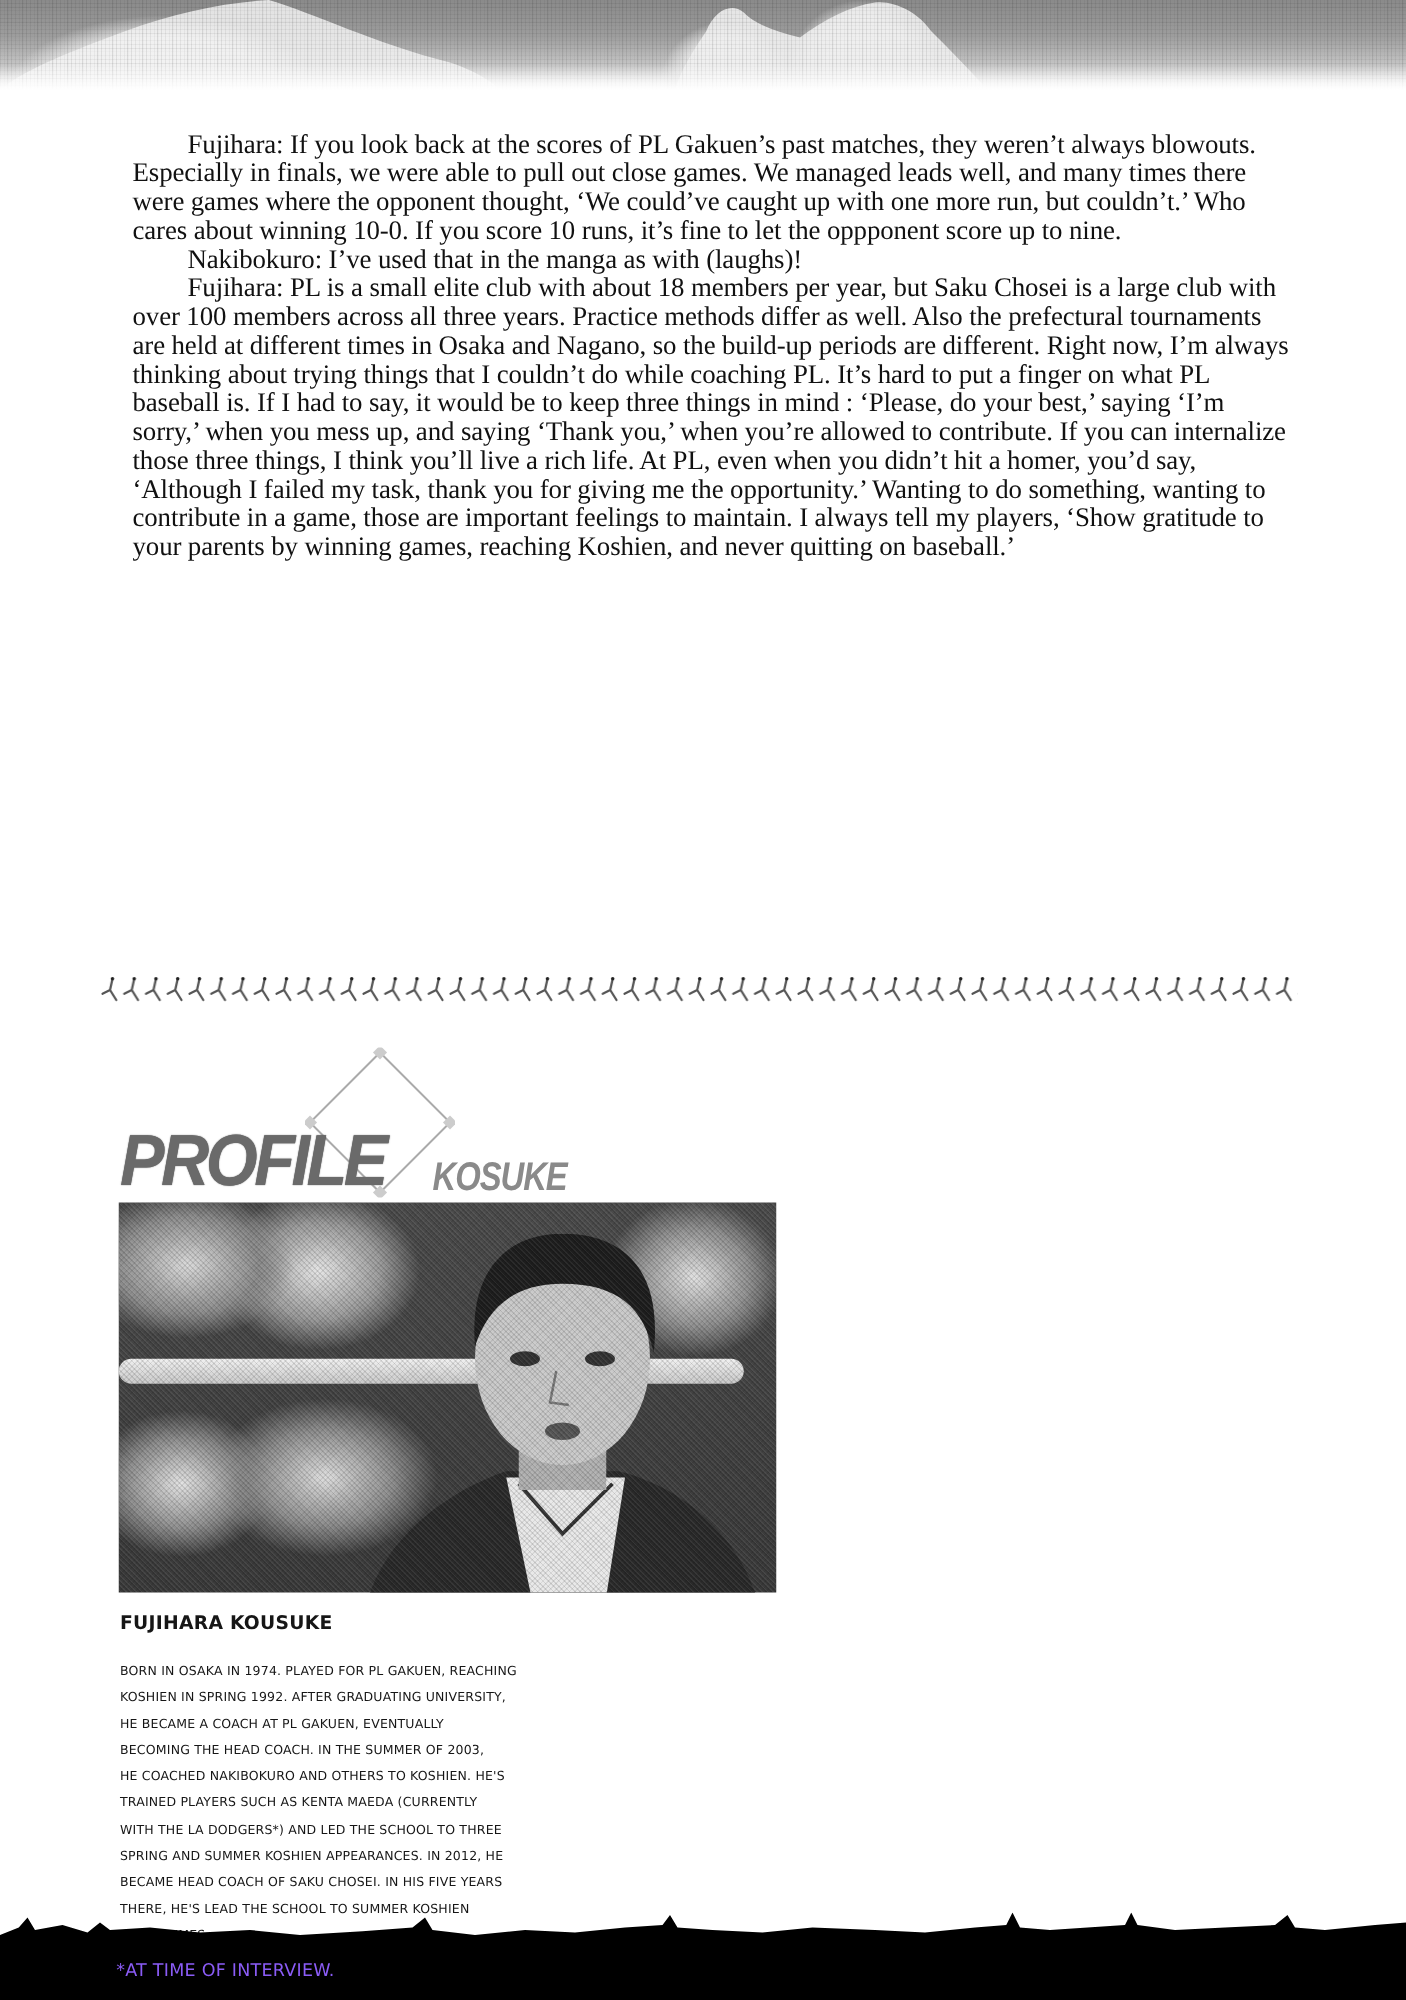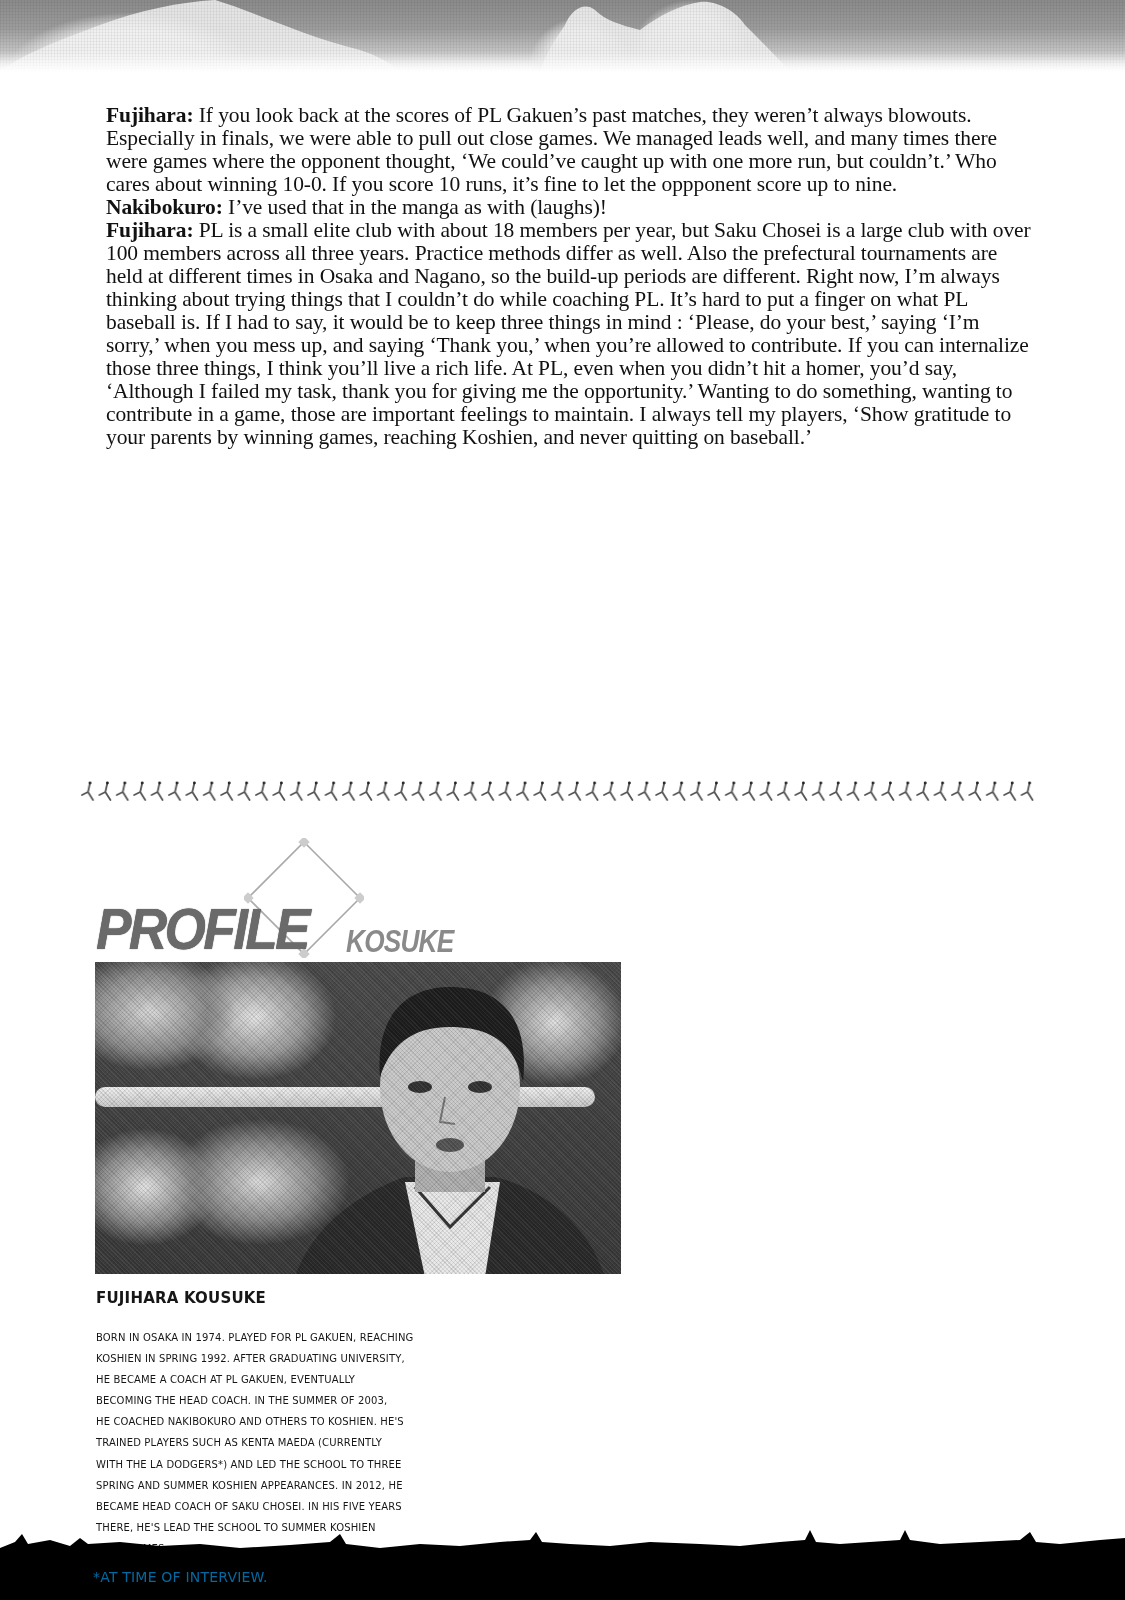--- a/index.html
+++ b/index.html
@@ -16,21 +16,21 @@
     position:absolute; inset:0;
     background-image:
       repeating-linear-gradient(90deg, rgba(0,0,0,0.10) 0px, rgba(0,0,0,0) 1px, rgba(255,255,255,0.08) 2px, rgba(0,0,0,0) 3px),
       repeating-linear-gradient(0deg, rgba(0,0,0,0.08) 0px, rgba(0,0,0,0) 1px, rgba(255,255,255,0.07) 2px, rgba(0,0,0,0) 3px);
     mix-blend-mode:multiply;
   }
   .sky .fade { position:absolute; left:0; right:0; bottom:0; height:20px; background:linear-gradient(to bottom, rgba(255,255,255,0), #fff); }
 
   .interview { position:absolute; left:106px; top:104px; width:930px; font-size:21.5px; line-height:23px; letter-spacing:-0.1px; }
   .interview p { margin:0; }
-  .interview .speaker { font-weight:bold; }
+  .interview .speaker { font-weight:normal;margin-left:44px; }
 
   .stitches { position:absolute; left:80px; top:780px; width:958px; height:24px; }
 
   .profile-head { position:absolute; left:94px; top:838px; width:520px; height:125px;font-style:italic; }
   .profile-title {
     position:absolute; left:2px; top:62px; font-family:"Liberation Sans", sans-serif; font-weight:bold;
     font-size:58px; line-height:58px; letter-spacing:-3px; color:#6a6a6a; transform:scaleX(0.92); transform-origin:left;
     text-shadow:0 0 1px #444;
   }
   .profile-name {
@@ -56,21 +56,21 @@
     background-image:
       repeating-linear-gradient(45deg, rgba(0,0,0,0.10) 0 1px, rgba(255,255,255,0.06) 1px 2px, rgba(0,0,0,0) 2px 3px),
       repeating-linear-gradient(-45deg, rgba(0,0,0,0.08) 0 1px, rgba(0,0,0,0) 1px 3px);
   }
 
   .bio { position:absolute; left:96px; top:1288px; width:500px; font-family:"DejaVu Sans", sans-serif; color:#161616; }
   .bio .bio-name { font-size:15px; font-weight:bold; line-height:20px; letter-spacing:0.2px; margin-bottom:19px; }
   .bio .bio-text { font-size:10px; line-height:21.1px; letter-spacing:0.15px; white-space:pre-line; }
 
   .grass { position:absolute; left:0; top:1530px; width:1125px; height:70px; }
-  .footnote { position:absolute; left:93px; top:1569px; font-family:"DejaVu Sans", sans-serif; font-size:14px; color:#0369a1; letter-spacing:0.2px; }
+  .footnote { position:absolute; left:93px; top:1569px; font-family:"DejaVu Sans", sans-serif; font-size:14px; color:#8b5cf6; letter-spacing:0.2px; }
 </style>
 </head>
 <body>
 
 <div class="sky">
   <svg width="1125" height="72" style="position:absolute;left:0;top:0">
     <path d="M0,72 C20,55 60,40 100,25 C140,10 180,2 215,0 C250,10 300,35 360,50 C390,60 400,72 400,72 Z" fill="#f2f2f2" opacity="0.85"></path>
     <path d="M540,72 C545,55 555,40 565,25 C572,8 585,2 595,10 C605,20 620,25 640,30 C660,15 680,5 700,2 C715,0 735,10 745,25 C760,40 775,55 790,72 Z" fill="#efefef" opacity="0.9"></path>
   </svg>
   <div class="noise"></div>

